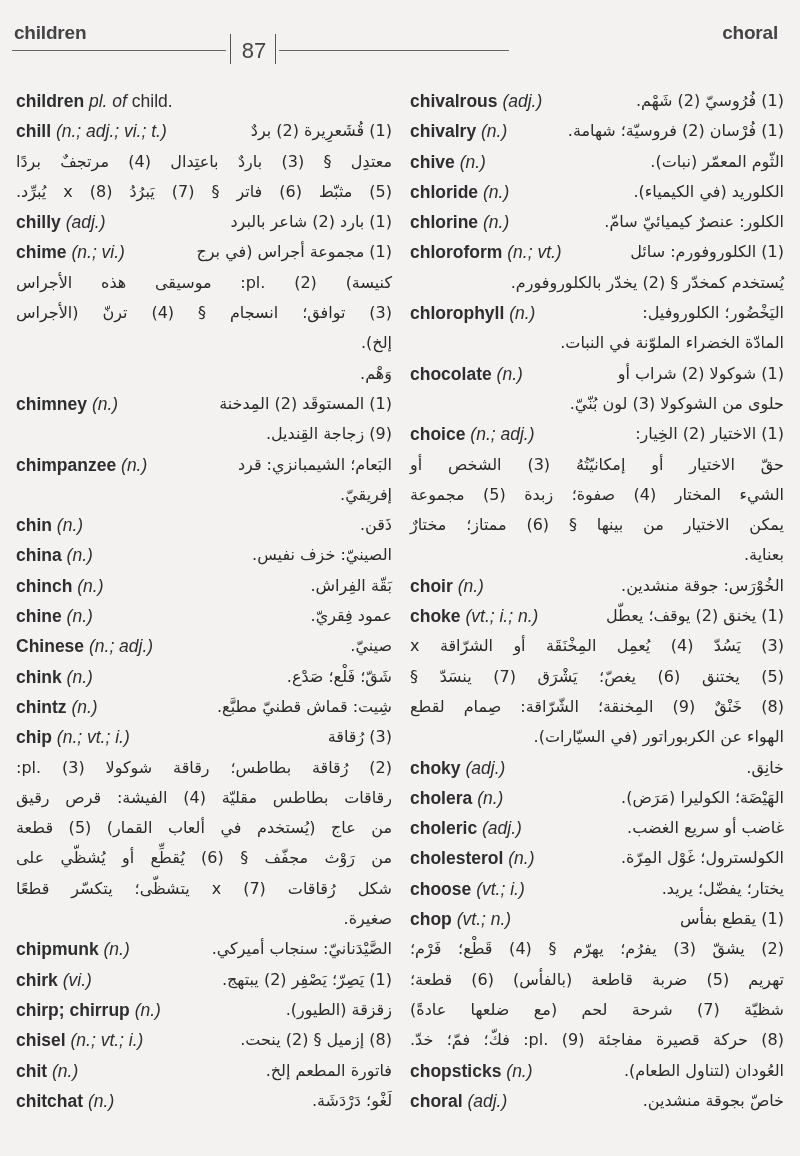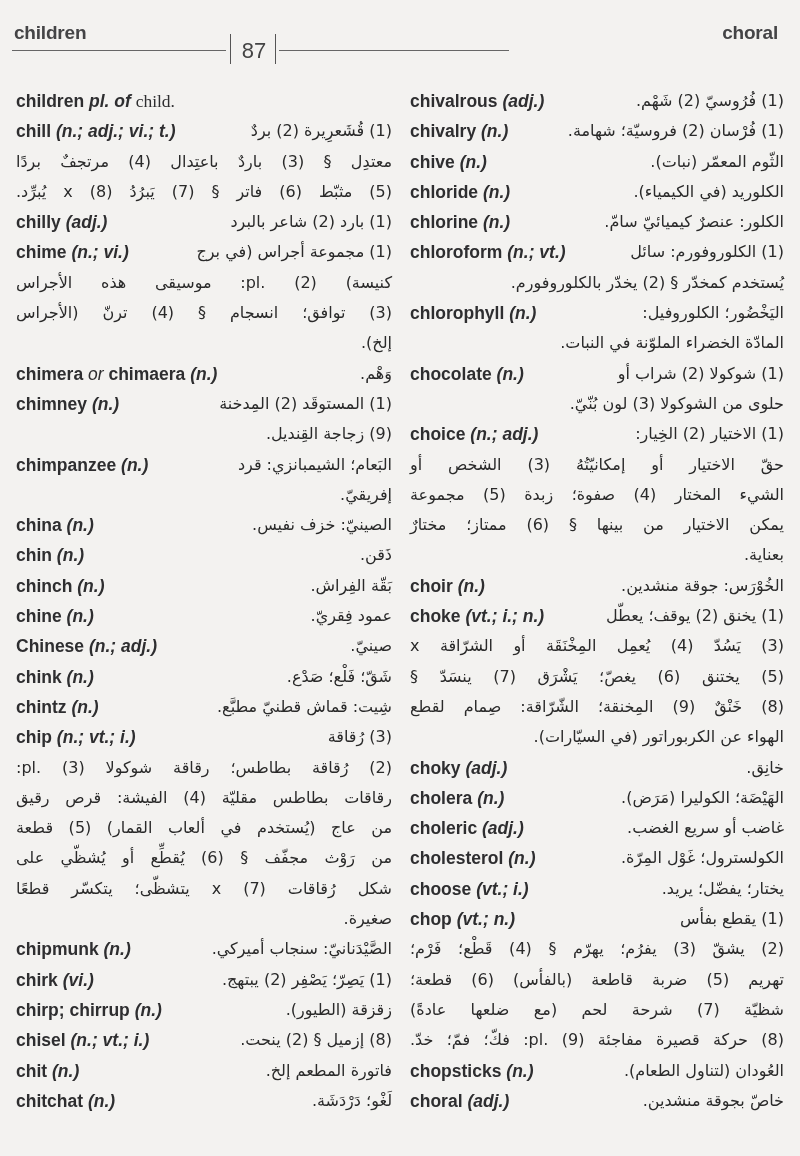--- a/index.html
+++ b/index.html
@@ -37,21 +37,21 @@
   .col-left { left: 16px; }
   .col-right { left: 410px; width: 374px; }
   .line {
     height: 30.3px; line-height: 30.3px; position: relative;
     white-space: nowrap;
   }
   .head {
     position: absolute; left: 0; top: 0;
     font-weight: bold; font-size: 17.5px; color: #2e2e30;
   }
-  .head .gram { font-weight: bold; font-style: italic; }
+  .head .gram { font-weight: normal; font-style: italic; }
   .head .conn { font-weight: normal; font-style: italic; }
   .ar {
     position: absolute; right: 0; top: 0;
     direction: rtl; text-align: right;
     font-family: "DejaVu Sans", sans-serif;
     font-size: 16px; color: #2a2a2a;
   }
   .ar.justify { left: 0; text-align: justify; text-align-last: justify; }
 </style>
 </head>
@@ -62,21 +62,21 @@
   <div class="rule-l"></div>
   <div class="vbar-l"></div>
   <span class="page-num">87</span>
   <div class="vbar-r"></div>
   <div class="rule-r"></div>
   <span class="hw-right">choral</span>
 </div>
 
 <div class="column col-left" id="col-left">
     <div class="line">
-      <span class="head"><span>children</span> <span class="gram">pl. of</span> <span style="font-weight: normal; font-family: Liberation Serif, serif;">child.</span></span>
+      <span class="head"><span>children</span> <span class="gram">pl. of</span> <span style="font-weight: normal;">child.</span></span>
     </div>
     <div class="line">
       <span class="head"><span>chill</span> <span class="gram">(n.; adj.; vi.; t.)</span></span>
       <span class="ar">(1) قُشَعرِيرة (2) بردٌ</span>
     </div>
     <div class="line">
       <span class="ar justify">معتدِل § (3) باردٌ باعتِدال (4) مرتجفٌ بردًا</span>
     </div>
     <div class="line">
       <span class="ar justify">(5) مثبّط (6) فاتر § (7) يَبرُدُ x (8) يُبرِّد.</span>
@@ -92,44 +92,43 @@
     <div class="line">
       <span class="ar justify">كنيسة) (2) .pl: موسيقى هذه الأجراس</span>
     </div>
     <div class="line">
       <span class="ar justify">(3) توافق؛ انسجام § (4) ترنّ (الأجراس</span>
     </div>
     <div class="line">
       <span class="ar">إلخ).</span>
     </div>
     <div class="line">
-      <span class="head"><span>chimera</span> <span class="conn">or</span> <span>chimaera</span> <span class="gram">(n.)</span></span>
       <span class="ar">وَهْم.</span>
     </div>
     <div class="line">
       <span class="head"><span>chimney</span> <span class="gram">(n.)</span></span>
       <span class="ar">(1) المستوقَد (2) المِدخنة</span>
     </div>
     <div class="line">
       <span class="ar">(9) زجاجة القِنديل.</span>
     </div>
     <div class="line">
       <span class="head"><span>chimpanzee</span> <span class="gram">(n.)</span></span>
       <span class="ar">البَعام؛ الشيمبانزي: قرد</span>
     </div>
     <div class="line">
       <span class="ar">إفريقيّ.</span>
     </div>
     <div class="line">
+      <span class="head"><span>chin</span> <span class="gram">(n.)</span></span>
+      <span class="ar">ذَقن.</span>
+    </div>
+    <div class="line">
       <span class="head"><span>china</span> <span class="gram">(n.)</span></span>
       <span class="ar">الصينيّ: خزف نفيس.</span>
-    </div>
-    <div class="line">
-      <span class="head"><span>chin</span> <span class="gram">(n.)</span></span>
-      <span class="ar">ذَقن.</span>
     </div>
     <div class="line">
       <span class="head"><span>chinch</span> <span class="gram">(n.)</span></span>
       <span class="ar">بَقّة الفِراش.</span>
     </div>
     <div class="line">
       <span class="head"><span>chine</span> <span class="gram">(n.)</span></span>
       <span class="ar">عمود فِقريّ.</span>
     </div>
     <div class="line">

